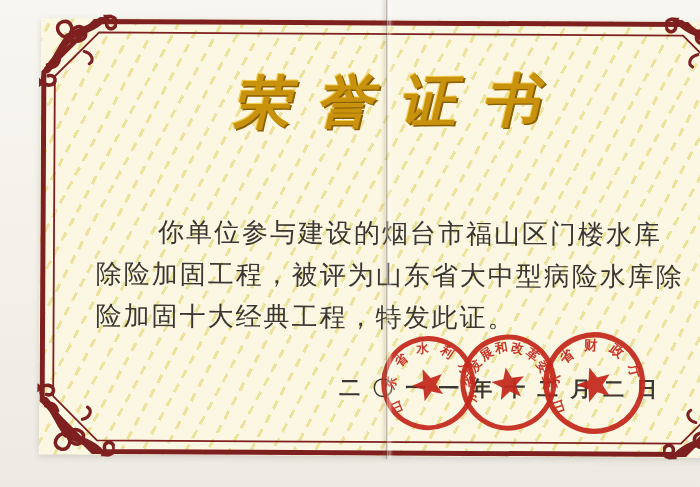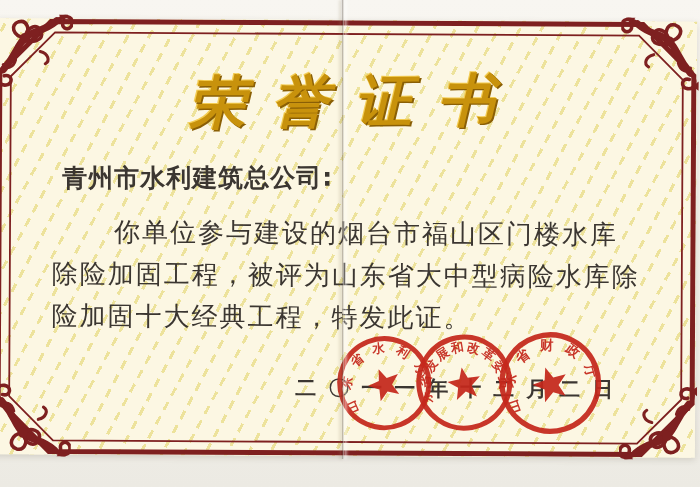--- a/index.html
+++ b/index.html
@@ -1,21 +1,21 @@
 <!DOCTYPE html>
 <html><head>
 <meta charset="utf-8">
 <style>
   html,body{margin:0;padding:0;}
   body{
     width:700px;height:487px;position:relative;overflow:hidden;
     background:linear-gradient(180deg,#f8f6f1 0%,#f3f0e9 60%,#eceae3 100%);
     font-family:"DejaVu Sans",sans-serif;
   }
-  .photo{position:absolute;inset:0;}
+  .photo{position:absolute;inset:0;margin-left:44px;}
   
   .cert{
     position:absolute;left:-4px;top:20px;width:700px;height:436px;
     background-color:#fcf7e3;
     background-image:
       repeating-linear-gradient(28deg, #fcf7e3 0 7px, rgba(252,247,227,0) 7px 16px),
       repeating-linear-gradient(118deg, transparent 0 8px, rgba(222,206,84,0.5) 8px 11px, transparent 11px 19px);
     transform:rotate(0.3deg);
     box-shadow:0 2px 6px rgba(80,70,50,0.18);
   }
@@ -106,21 +106,20 @@
       </svg>
     <svg class="orn o-bl" viewBox="0 0 84 84">
         <use href="#orn"></use>
       </svg>
     <svg class="orn o-br" viewBox="0 0 84 84">
         <use href="#orn"></use>
       </svg>
 
     <div class="title">荣誉证书</div>
 
-    <div class="salutation">青州市水利建筑总公司:</div>
 
     <div class="body-text">
       <div class="line">你单位参与建设的烟台市福山区门楼水库</div>
       <div class="line">除险加固工程，被评为山东省大中型病险水库除</div>
       <div class="line">险加固十大经典工程，特发此证。</div>
     </div>
 
     <div class="date">二〇一一年十二月二日</div>
 
     <svg class="seal s1" viewBox="0 0 110 110">

